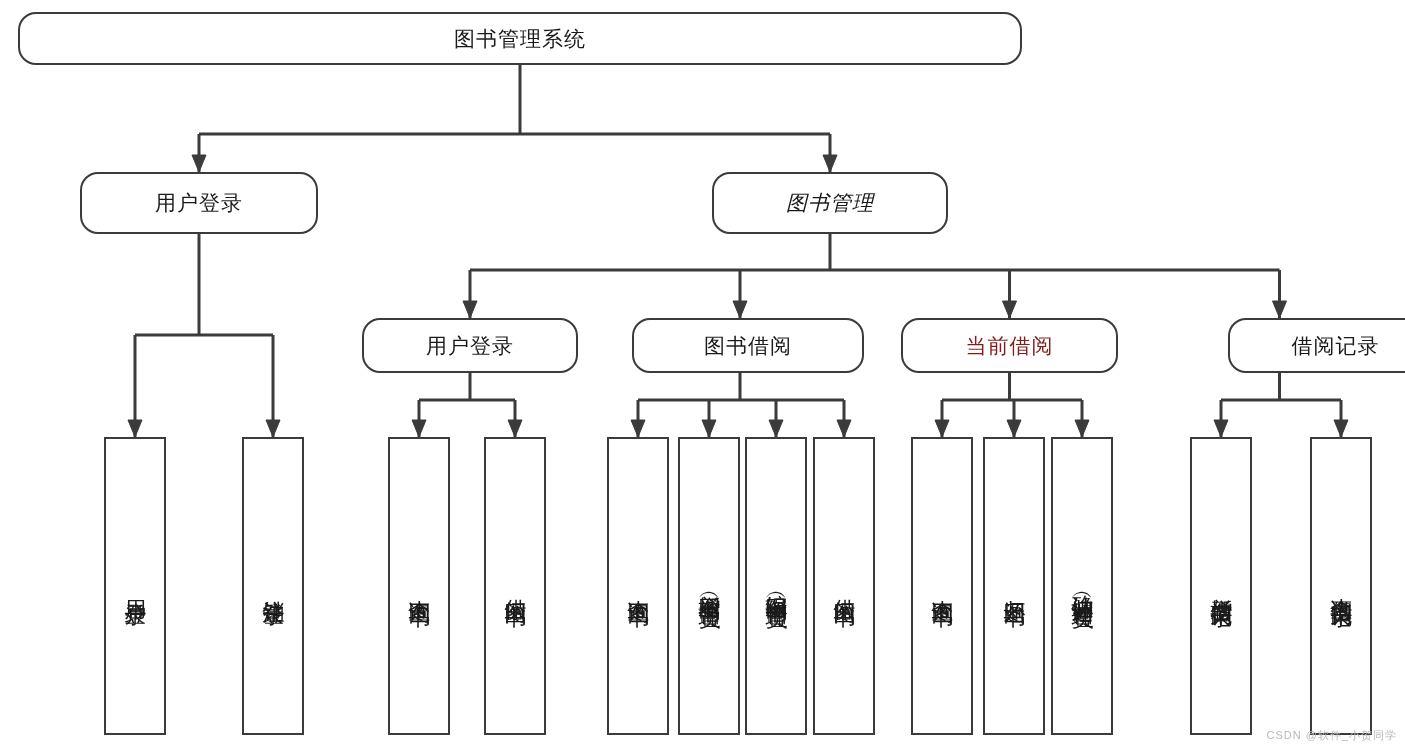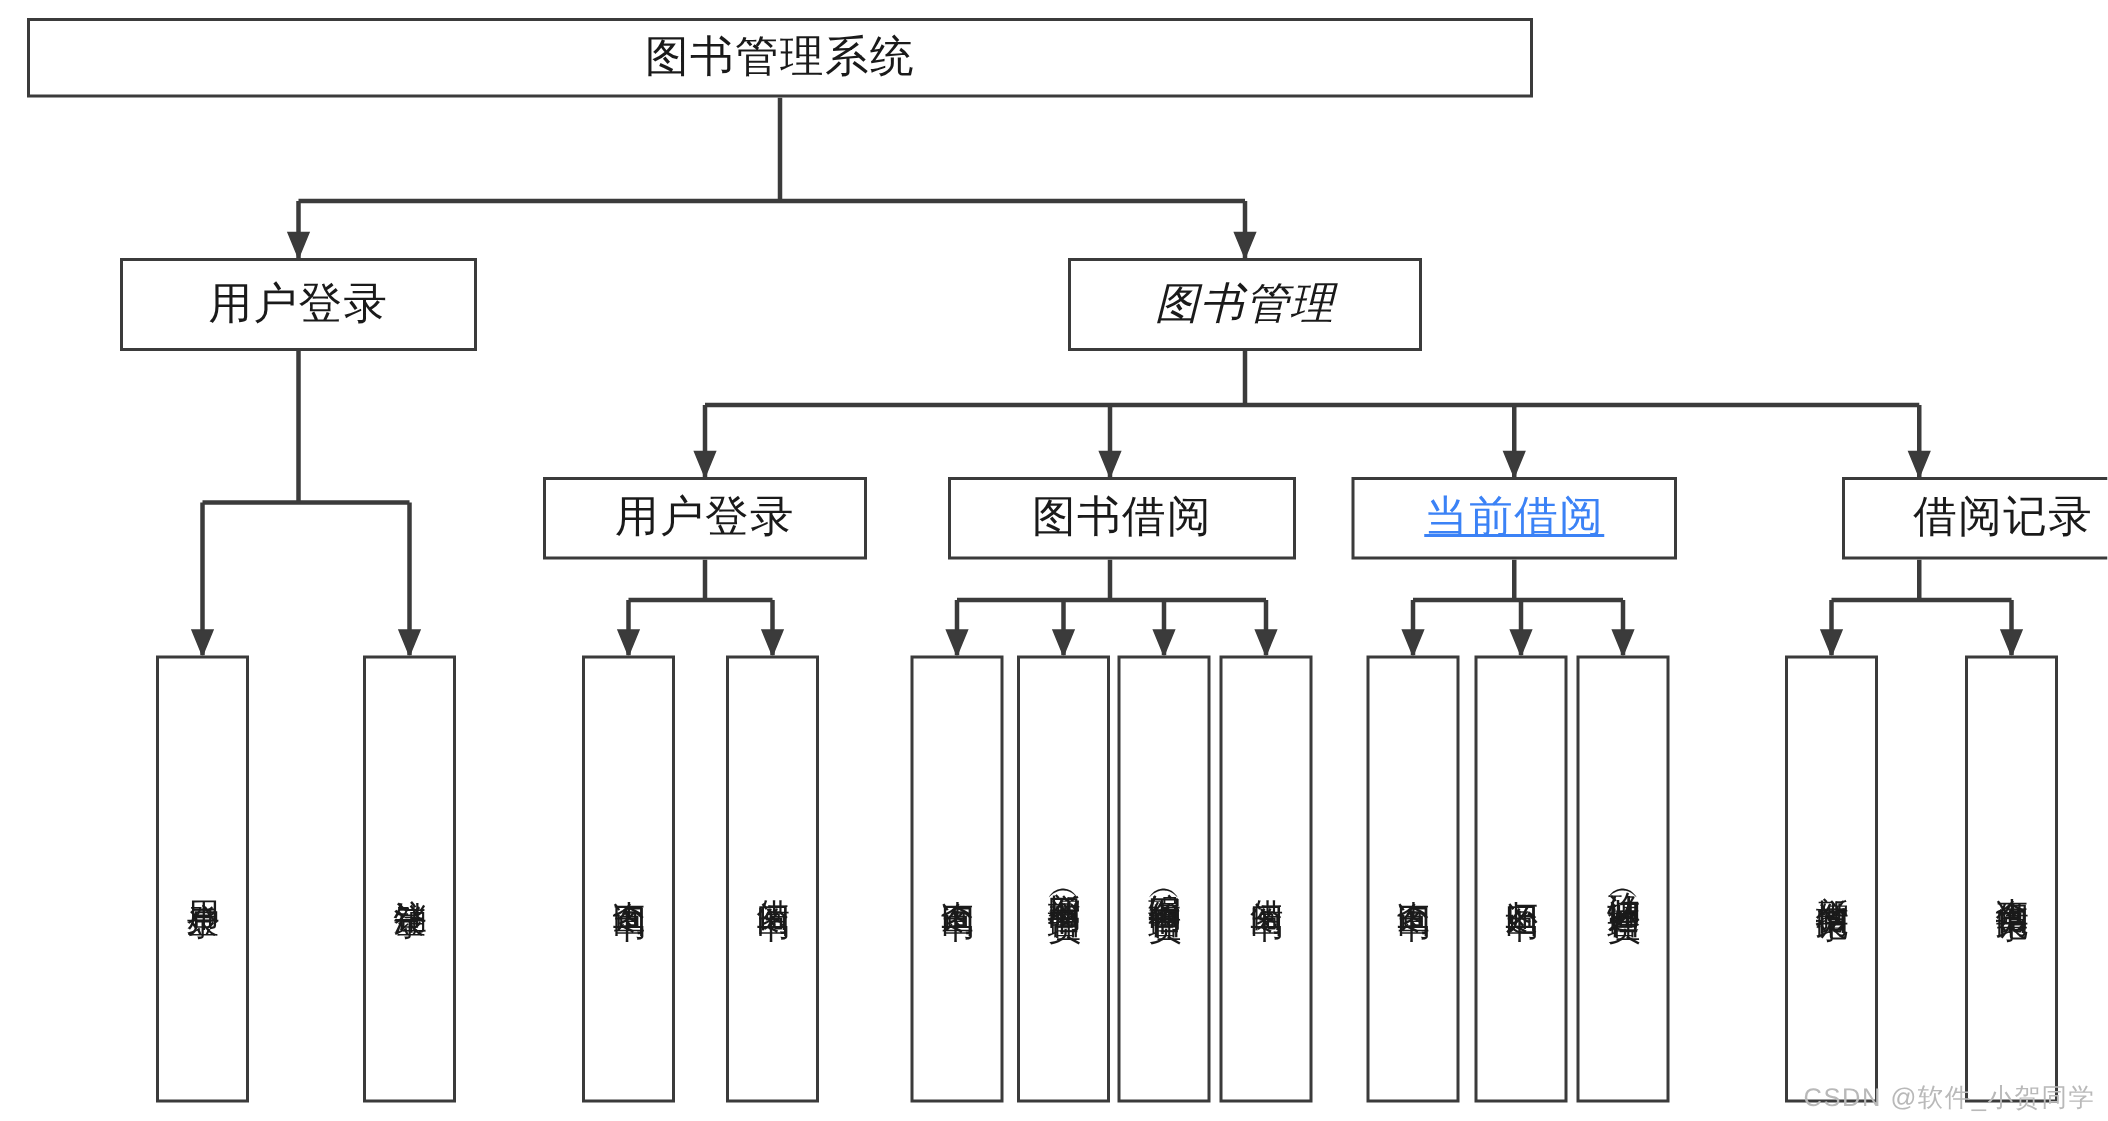--- a/index.html
+++ b/index.html
@@ -31,23 +31,24 @@
     border: 2px solid #3b3b3b;
     background: #ffffff;
     color: #1a1a1a;
     display: flex;
     align-items: center;
     justify-content: center;
     text-align: center;
     z-index: 2;
   }
   .node.horizontal {
-    font-size: 29px;
+    font-size: 21px;
     letter-spacing: 1px;
     line-height: 1.2;
+    border-radius: 18px;
   }
   .node.vertical {
     writing-mode: vertical-rl;
     text-orientation: upright;
     font-size: 22px;
     line-height: 1.22;
     letter-spacing: 2px;
     padding: 4px 0;
     align-items: center;
     justify-content: center;
@@ -55,21 +56,21 @@
   .node .label {
     display: block;
   }
   .node.vertical .label {
     white-space: normal;
   }
   #watermark {
     position: absolute;
     right: 8px;
     bottom: 4px;
-    font-size: 17px;
+    font-size: 11px;
     color: #b9b9b9;
     letter-spacing: 1px;
     z-index: 5;
     white-space: nowrap;
     font-family: "Liberation Sans", "DejaVu Sans", sans-serif;
   }
 </style>
 </head>
 <body>
 
@@ -138,21 +139,21 @@
     </div>
     <div class="node horizontal" id="node-l1_book_manage" style="left: 712px; top: 172px; width: 236px; height: 62px; border-color: rgb(59, 59, 59); background: rgb(255, 255, 255); color: rgb(26, 26, 26); font-style: italic;">
       <span class="label">图书管理</span>
     </div>
     <div class="node horizontal" id="node-l2_new_book_rec" style="left: 362px; top: 318px; width: 216px; height: 55px; border-color: rgb(59, 59, 59); background: rgb(255, 255, 255); color: rgb(26, 26, 26);">
       <span class="label">用户登录</span>
     </div>
     <div class="node horizontal" id="node-l2_book_borrow" style="left: 632px; top: 318px; width: 232px; height: 55px; border-color: rgb(59, 59, 59); background: rgb(255, 255, 255); color: rgb(26, 26, 26);">
       <span class="label">图书借阅</span>
     </div>
-    <div class="node horizontal" id="node-l2_current_borrow" style="left: 901px; top: 318px; width: 217px; height: 55px; border-color: rgb(59, 59, 59); background: rgb(255, 255, 255); color: #3b82f6; text-decoration: underline;">
+    <div class="node horizontal" id="node-l2_current_borrow" style="left: 901px; top: 318px; width: 217px; height: 55px; border-color: rgb(59, 59, 59); background: rgb(255, 255, 255); color: #7f1d1d;">
       <span class="label">当前借阅</span>
     </div>
     <div class="node horizontal" id="node-l2_borrow_record" style="left: 1228px; top: 318px; width: 215px; height: 55px; border-color: rgb(59, 59, 59); background: rgb(255, 255, 255); color: rgb(26, 26, 26);">
       <span class="label">借阅记录</span>
     </div>
     <div class="node vertical" id="node-l3_user_login" style="left: 104px; top: 437px; width: 62px; height: 298px; border-color: rgb(59, 59, 59); background: rgb(255, 255, 255); color: rgb(26, 26, 26);">
       <span class="label">用户登录</span>
     </div>
     <div class="node vertical" id="node-l3_logout" style="left: 242px; top: 437px; width: 62px; height: 298px; border-color: rgb(59, 59, 59); background: rgb(255, 255, 255); color: rgb(26, 26, 26);">
       <span class="label">注销登录</span>

